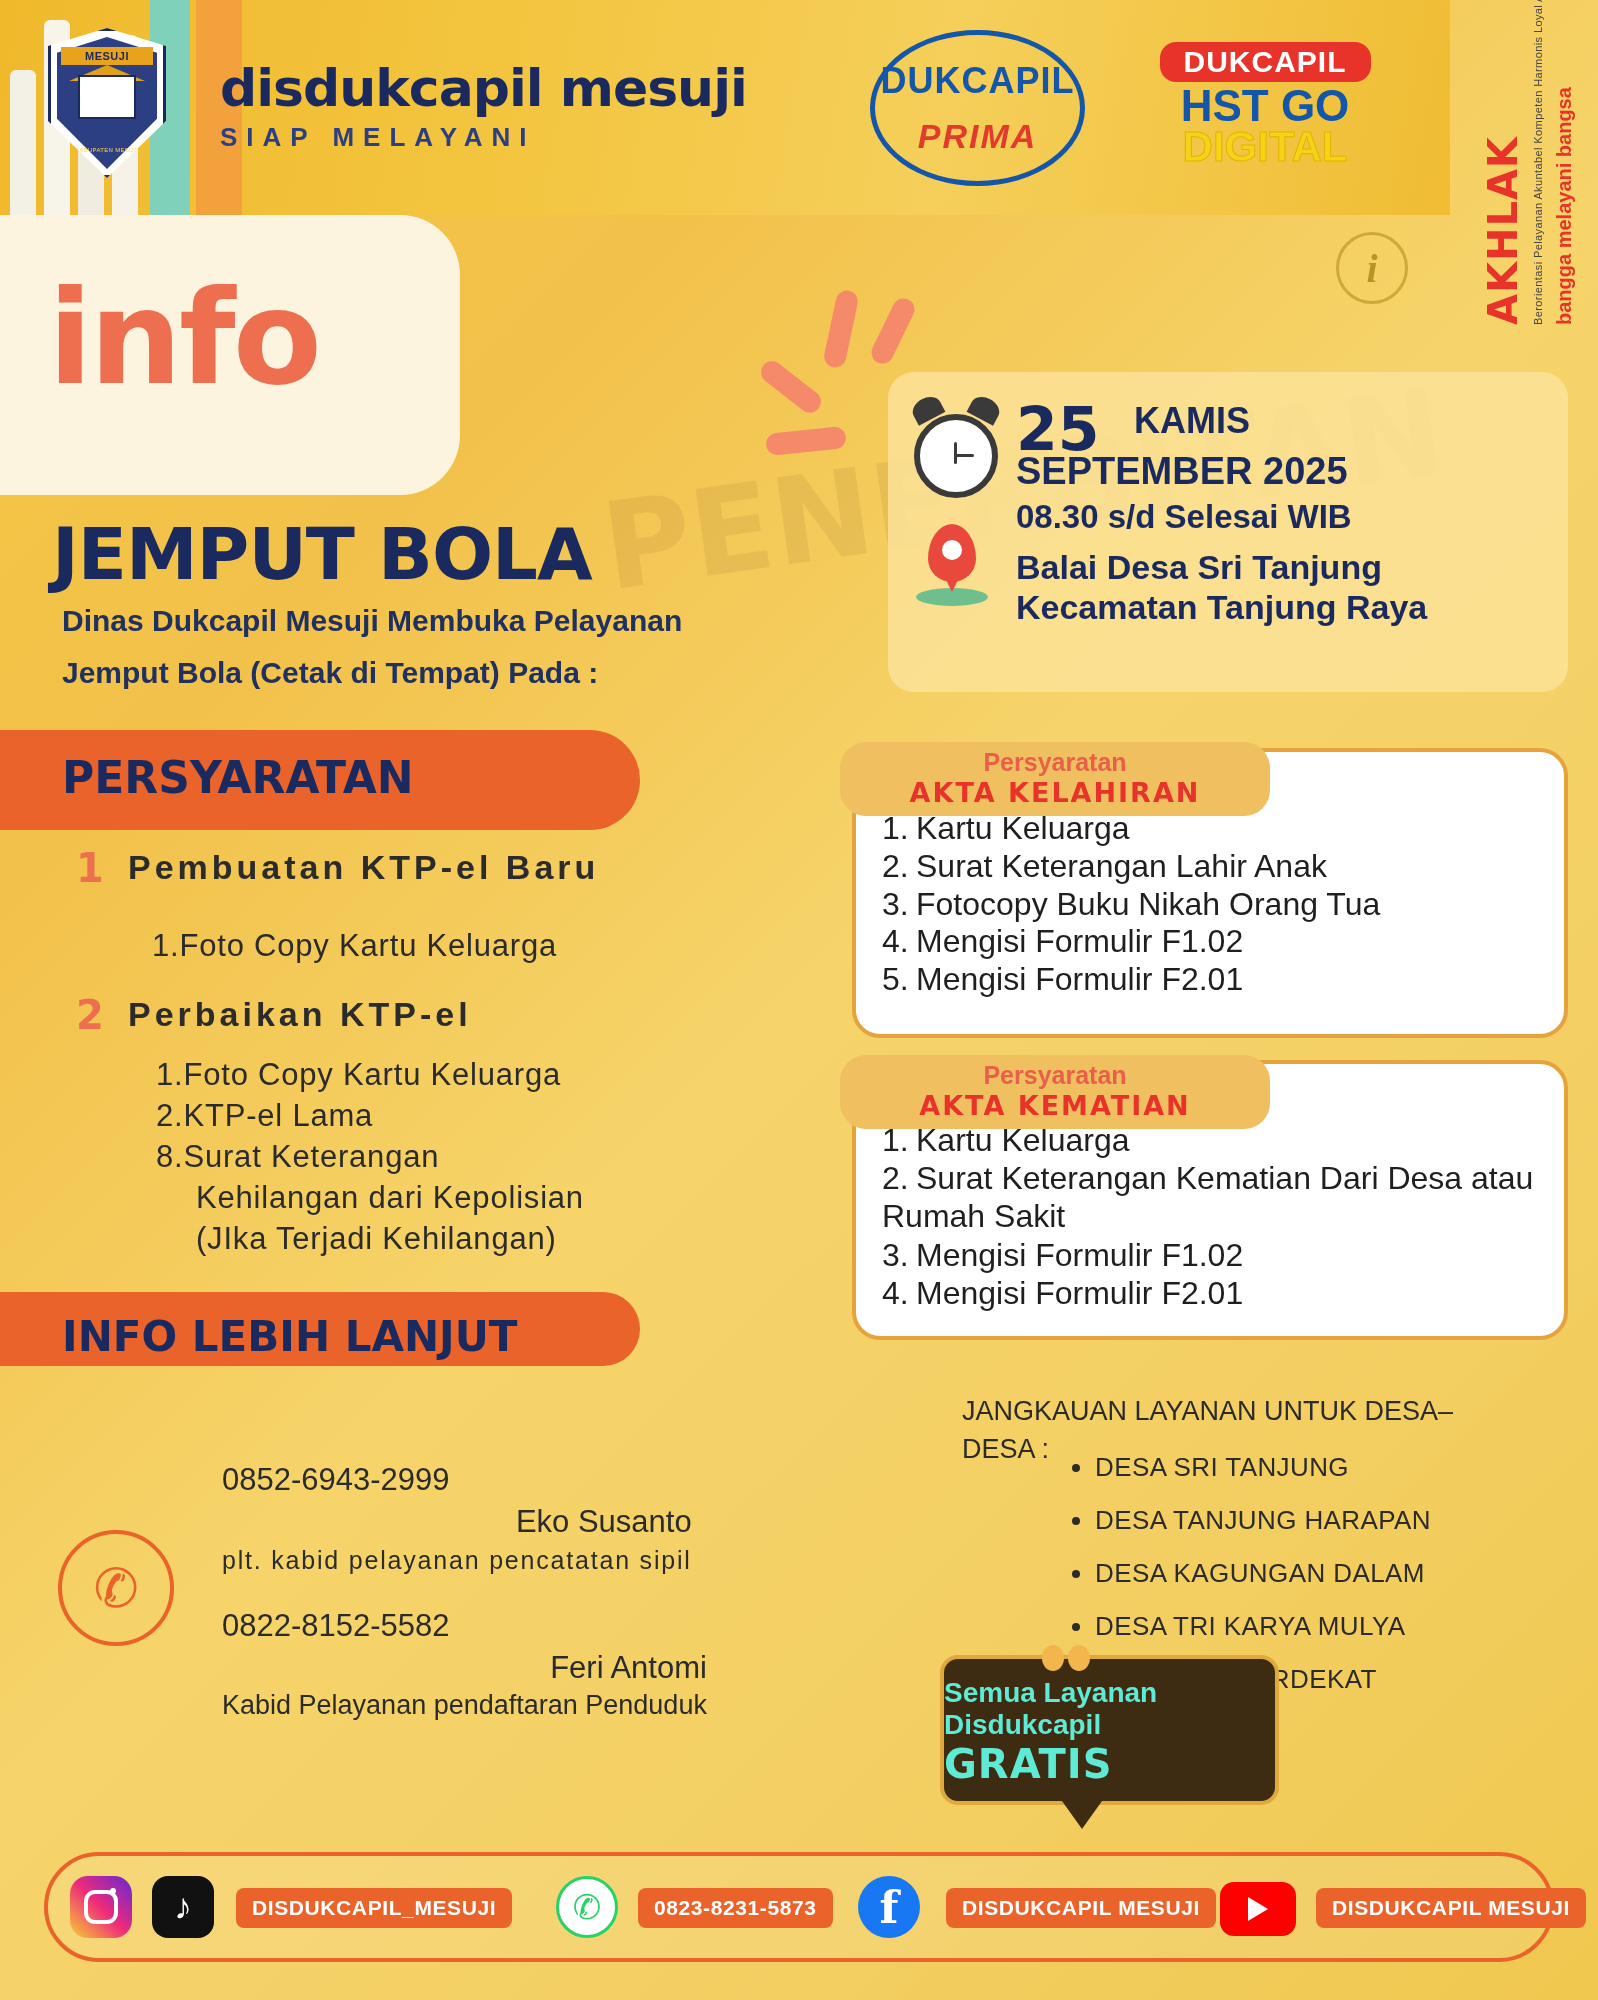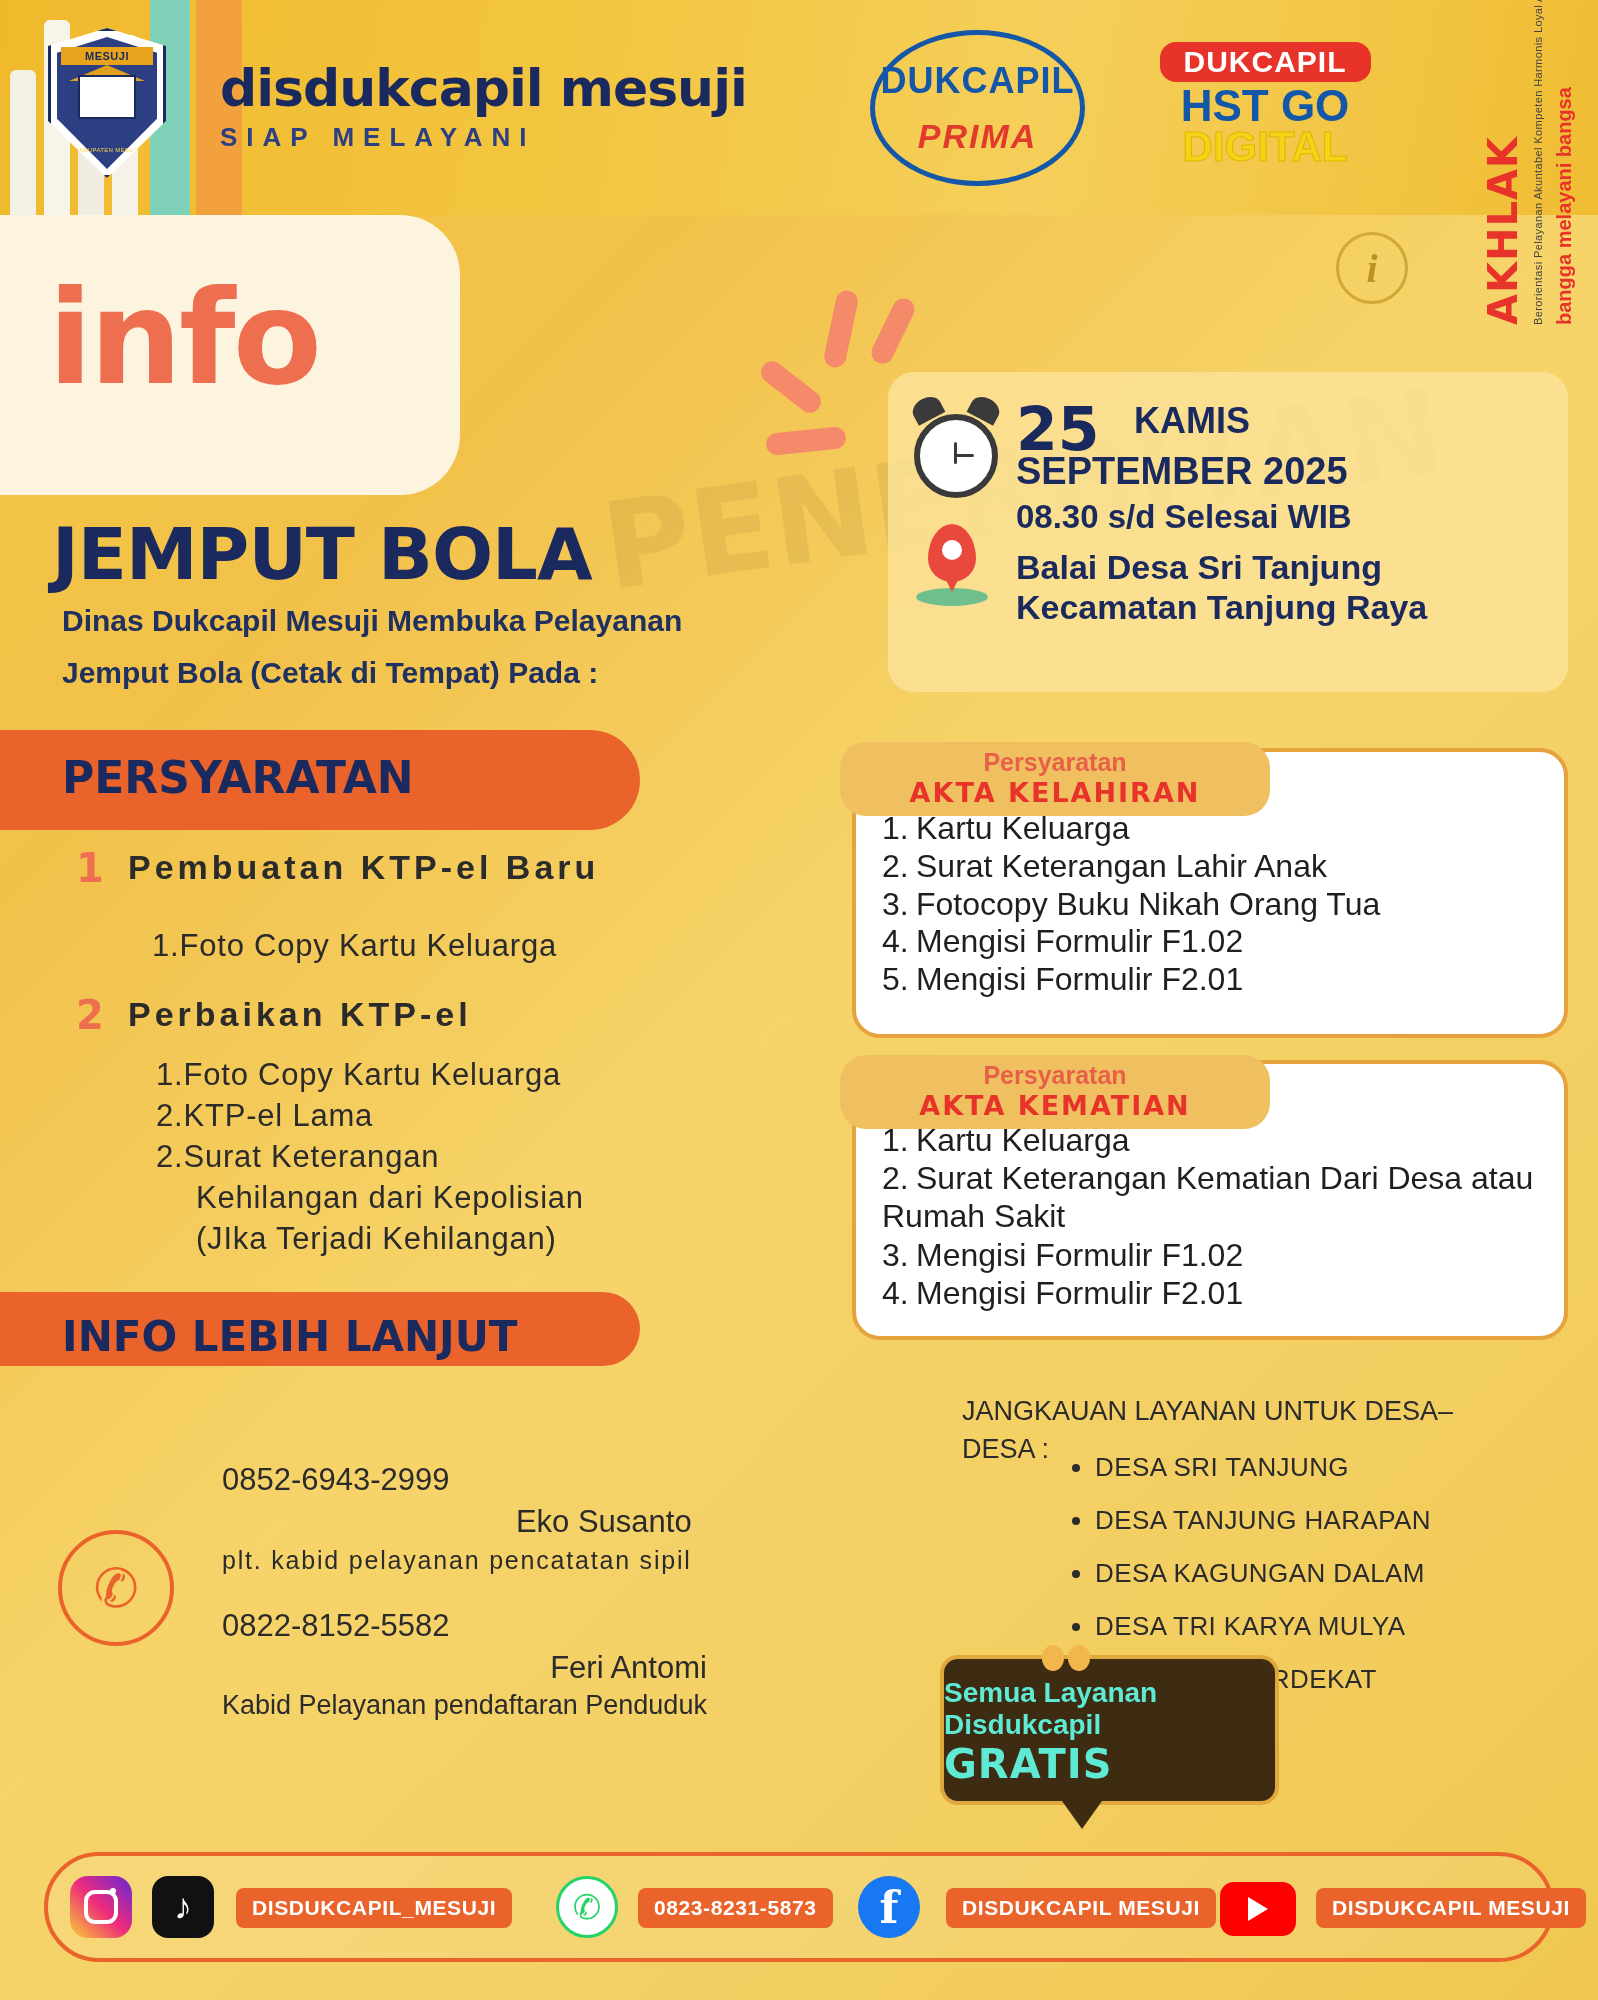--- a/index.html
+++ b/index.html
@@ -5,21 +5,21 @@
   * { box-sizing: border-box; margin: 0; padding: 0; }
   body {
     width: 1598px; height: 2000px; position: relative; overflow: hidden;
     font-family: "Liberation Sans", sans-serif;
     background: linear-gradient(135deg, #f5c842 0%, #f2c14a 25%, #f6d46a 50%, #f3cf63 75%, #f0c84f 100%);
   }
   .poster { position: absolute; inset: 0; }
 
   
   .header {
-    position: absolute; top: 0; left: 0; width: 1598px; height: 215px;
+    position: absolute; top: 0; left: 0; width: 1450px; height: 215px;
     background: linear-gradient(100deg, #f0b92c 0%, #f3c53f 35%, #f5cf5a 65%, #f0bd33 100%);
     overflow: hidden;
   }
   .hdr-bars { position: absolute; top: -20px; left: 0; width: 330px; height: 240px; }
   .hdr-bars span { position: absolute; bottom: 0; width: 26px; border-radius: 6px; }
   .logo-mesuji {
     position: absolute; left: 48px; top: 28px; width: 118px; height: 150px;
   }
   .logo-shield {
     width: 100%; height: 100%;
@@ -345,21 +345,21 @@
   </div>
 
   <div class="num-badge" style="left:76px; top:845px;">1</div>
   <div class="req-head" style="left:128px; top:848px;">Pembuatan KTP-el Baru</div>
   <div class="req-item" style="left:152px; top:928px;">1.Foto Copy Kartu Keluarga</div>
 
   <div class="num-badge" style="left:76px; top:992px;">2</div>
   <div class="req-head" style="left:128px; top:995px;">Perbaikan KTP-el</div>
   <div class="req-item" style="left:156px; top:1057px;">1.Foto Copy Kartu Keluarga</div>
   <div class="req-item" style="left:156px; top:1098px;">2.KTP-el Lama</div>
-  <div class="req-item" style="left:156px; top:1139px;">2.Surat Keterangan</div>
+  <div class="req-item" style="left:156px; top:1139px;">8.Surat Keterangan</div>
   <div class="req-item" style="left:196px; top:1180px;">Kehilangan dari Kepolisian</div>
   <div class="req-item" style="left:196px; top:1221px;">(JIka Terjadi Kehilangan)</div>
 
   <div class="rcard" style="left:852px; top:748px; width:716px; height:290px;">
     <ul class="rlist">
       <li><span class="n">1.</span><span>Kartu Keluarga</span></li>
       <li><span class="n">2.</span><span>Surat Keterangan Lahir Anak</span></li>
       <li><span class="n">3.</span><span>Fotocopy Buku Nikah Orang Tua</span></li>
       <li><span class="n">4.</span><span>Mengisi Formulir F1.02</span></li>
       <li><span class="n">5.</span><span>Mengisi Formulir F2.01</span></li>

